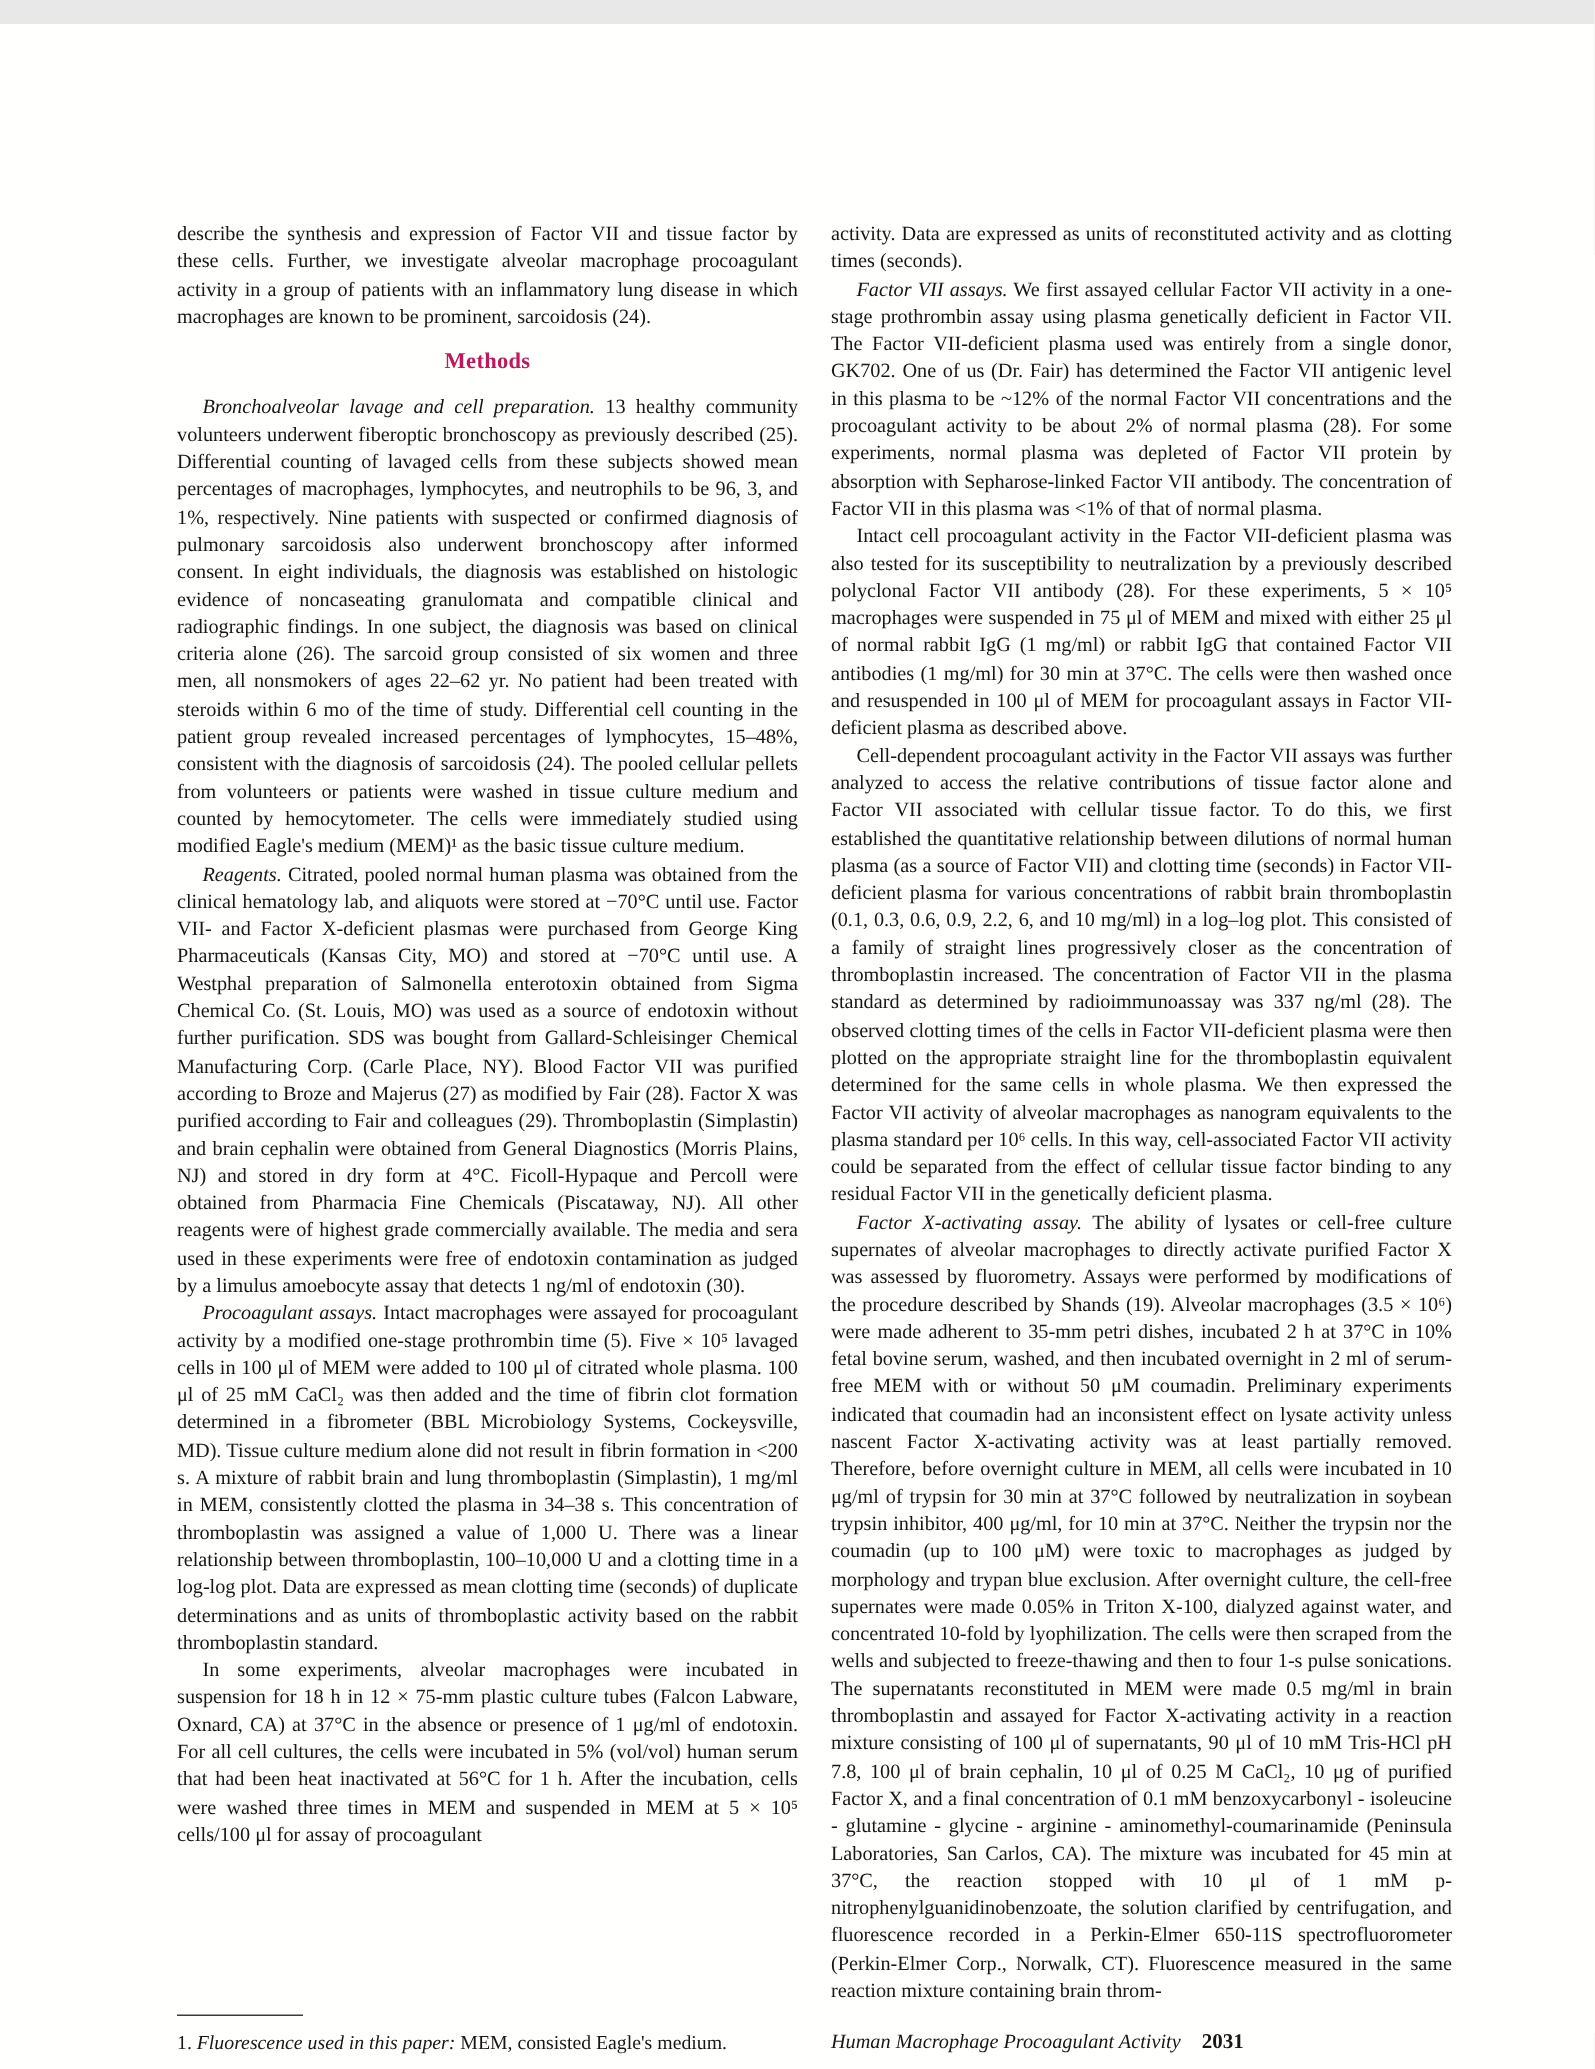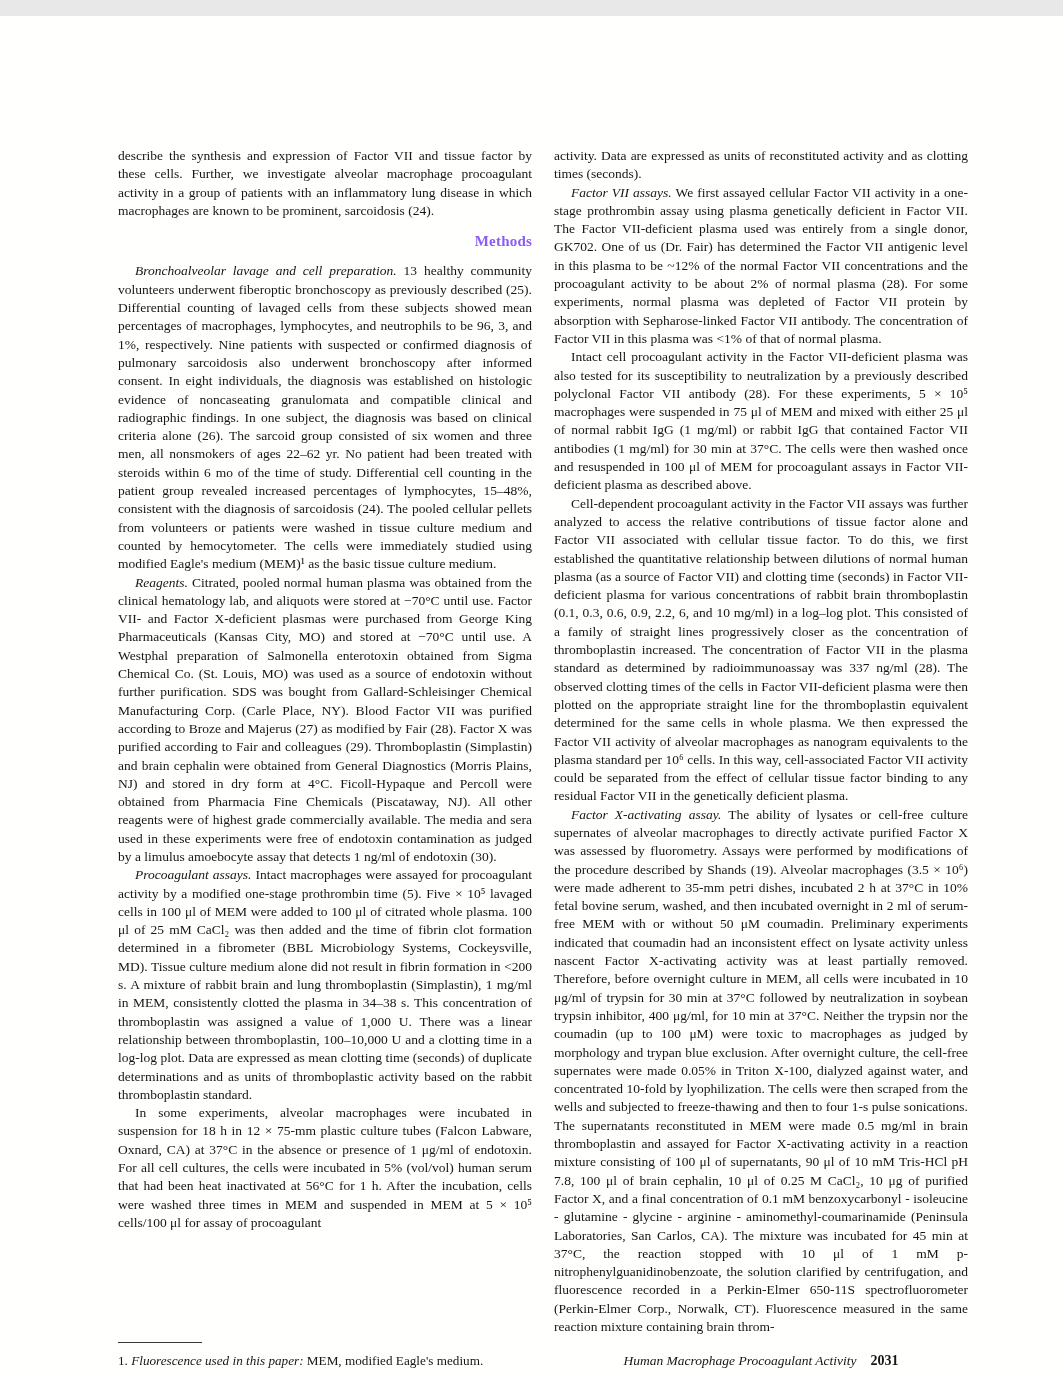--- a/index.html
+++ b/index.html
@@ -30,39 +30,39 @@
     flex-direction: column;
     min-height: 1165px;
   }
   .para { margin: 0; text-indent: 0; }
   .para.indent { text-indent: 17px; }
   .lead { font-style: italic; }
   h2.methods {
     font-size: 15px;
     font-weight: bold;
     margin: 12px 0 12px 0;
-    text-align: right;
+    text-align: center;
     letter-spacing: 0.2px;
-    color: #8b5cf6;
+    color: #be185d;
   }
   .footnote {
     margin-top: auto;
     padding-top: 26px;
     font-size: 13.2px;
   }
   .footnote-rule {
     width: 84px;
     border: 0;
     border-top: 1.4px solid #3a3a3a;
     margin: 0 0 9px 0;
   }
   .fn-lead { font-style: italic; }
   .footer {
     margin-top: 16px;
-    text-align: center;
+    text-align: left;
     white-space: nowrap;
   }
   .running-title { font-style: italic; }
   .page-number { font-weight: bold; margin-left: 14px; font-size: 14px; }
 </style>
 </head>
 <body>
 
 <div class="page">
   <div class="columns">
@@ -77,21 +77,21 @@
 
         <p class="para indent"><span class="lead">Reagents.</span><span> Citrated, pooled normal human plasma was obtained from the clinical hematology lab, and aliquots were stored at −70°C until use. Factor VII- and Factor X-deficient plasmas were purchased from George King Pharmaceuticals (Kansas City, MO) and stored at −70°C until use. A Westphal preparation of Salmonella enterotoxin obtained from Sigma Chemical Co. (St. Louis, MO) was used as a source of endotoxin without further purification. SDS was bought from Gallard-Schleisinger Chemical Manufacturing Corp. (Carle Place, NY). Blood Factor VII was purified according to Broze and Majerus (27) as modified by Fair (28). Factor X was purified according to Fair and colleagues (29). Thromboplastin (Simplastin) and brain cephalin were obtained from General Diagnostics (Morris Plains, NJ) and stored in dry form at 4°C. Ficoll-Hypaque and Percoll were obtained from Pharmacia Fine Chemicals (Piscataway, NJ). All other reagents were of highest grade commercially available. The media and sera used in these experiments were free of endotoxin contamination as judged by a limulus amoebocyte assay that detects 1 ng/ml of endotoxin (30).</span></p>
 
         <p class="para indent"><span class="lead">Procoagulant assays.</span><span> Intact macrophages were assayed for procoagulant activity by a modified one-stage prothrombin time (5). Five × 10⁵ lavaged cells in 100 μl of MEM were added to 100 μl of citrated whole plasma. 100 μl of 25 mM CaCl₂ was then added and the time of fibrin clot formation determined in a fibrometer (BBL Microbiology Systems, Cockeysville, MD). Tissue culture medium alone did not result in fibrin formation in &lt;200 s. A mixture of rabbit brain and lung thromboplastin (Simplastin), 1 mg/ml in MEM, consistently clotted the plasma in 34–38 s. This concentration of thromboplastin was assigned a value of 1,000 U. There was a linear relationship between thromboplastin, 100–10,000 U and a clotting time in a log-log plot. Data are expressed as mean clotting time (seconds) of duplicate determinations and as units of thromboplastic activity based on the rabbit thromboplastin standard.</span></p>
 
         <p class="para indent"><span class="lead"></span><span>In some experiments, alveolar macrophages were incubated in suspension for 18 h in 12 × 75-mm plastic culture tubes (Falcon Labware, Oxnard, CA) at 37°C in the absence or presence of 1 μg/ml of endotoxin. For all cell cultures, the cells were incubated in 5% (vol/vol) human serum that had been heat inactivated at 56°C for 1 h. After the incubation, cells were washed three times in MEM and suspended in MEM at 5 × 10⁵ cells/100 μl for assay of procoagulant</span></p>
       </div>
 
       <div class="footnote">
         <hr class="footnote-rule">
-        <p class="para"><span>1. </span><span class="fn-lead">Fluorescence used in this paper:</span><span> MEM, modified Eagle's medium.</span></p>
+        <p class="para"><span>1. </span><span class="fn-lead">Fluorescence used in this paper:</span><span> MEM, consisted Eagle's medium.</span></p>
       </div>
     </div>
 
     <div class="col">
       <p class="para">activity. Data are expressed as units of reconstituted activity and as clotting times (seconds).</p>
 
       <p class="para indent"><span class="lead">Factor VII assays.</span><span> We first assayed cellular Factor VII activity in a one-stage prothrombin assay using plasma genetically deficient in Factor VII. The Factor VII-deficient plasma used was entirely from a single donor, GK702. One of us (Dr. Fair) has determined the Factor VII antigenic level in this plasma to be ~12% of the normal Factor VII concentrations and the procoagulant activity to be about 2% of normal plasma (28). For some experiments, normal plasma was depleted of Factor VII protein by absorption with Sepharose-linked Factor VII antibody. The concentration of Factor VII in this plasma was &lt;1% of that of normal plasma.</span></p>
 
       <p class="para indent"><span class="lead"></span><span>Intact cell procoagulant activity in the Factor VII-deficient plasma was also tested for its susceptibility to neutralization by a previously described polyclonal Factor VII antibody (28). For these experiments, 5 × 10⁵ macrophages were suspended in 75 μl of MEM and mixed with either 25 μl of normal rabbit IgG (1 mg/ml) or rabbit IgG that contained Factor VII antibodies (1 mg/ml) for 30 min at 37°C. The cells were then washed once and resuspended in 100 μl of MEM for procoagulant assays in Factor VII-deficient plasma as described above.</span></p>
 

